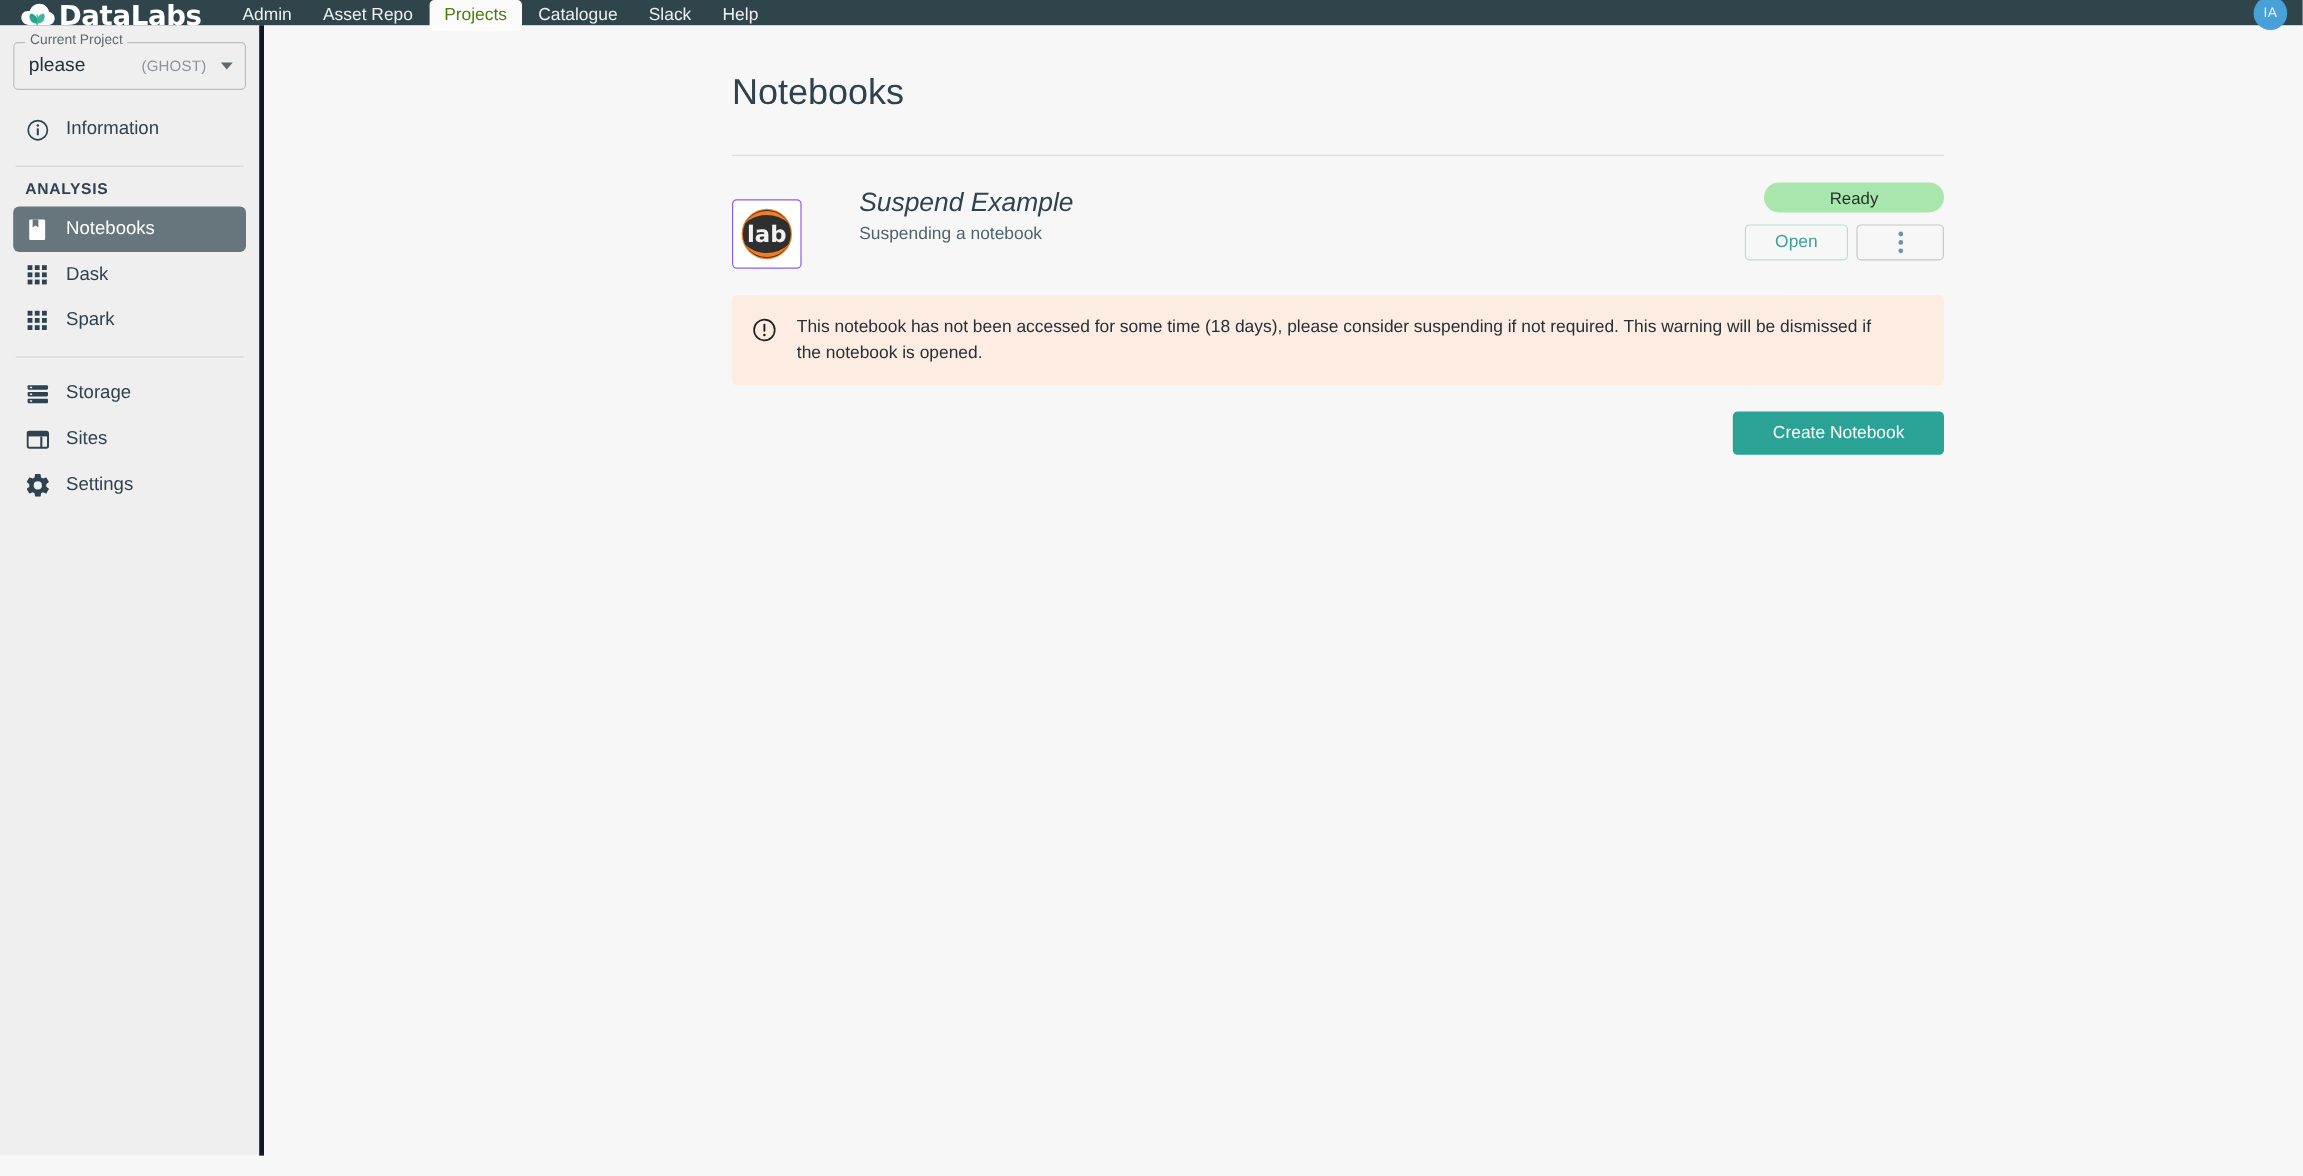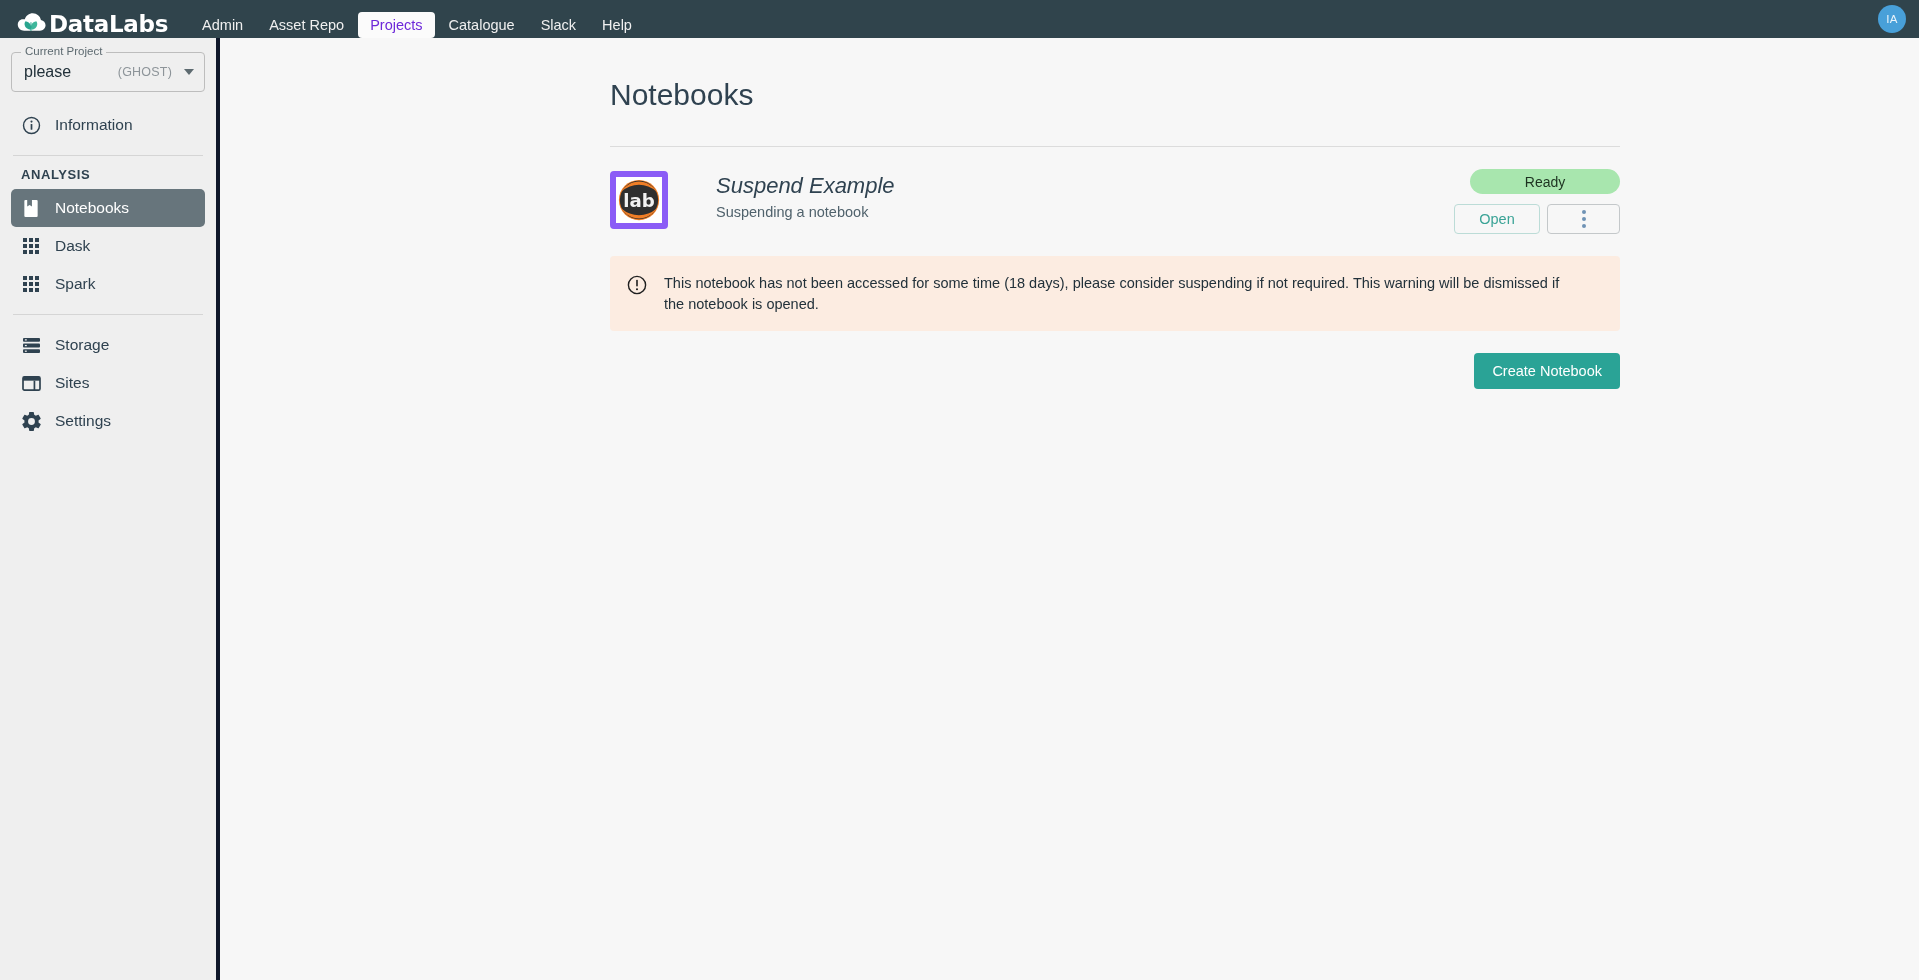--- a/index.html
+++ b/index.html
@@ -5,24 +5,24 @@
   * { box-sizing: border-box; margin: 0; padding: 0; }
   html, body {
     width: 1919px; height: 980px;
     font-family: "Liberation Sans", sans-serif;
     background: #f7f7f7;
     overflow: hidden;
   }
 
   
   .topbar {
-    height: 38px;
+    height: 21px;
     background: #30444c;
     display: flex;
-    align-items: flex-end;
+    align-items: flex-start;
     padding: 0 12px 0 16px;
     position: relative;
   }
   .brand { display: flex; align-items: center; margin-right: 22px; }
   .brand-logo { width: 30px; height: 28px; margin-right: 3px; }
   .brand-text {
     color: #ffffff;
     font-size: 23px;
     font-weight: 600;
     letter-spacing: -0.3px;
@@ -32,21 +32,21 @@
   .nav-item {
     color: #f0f0f0;
     font-size: 14.5px;
     padding: 5px 12px;
     border-radius: 4px;
     cursor: pointer;
     white-space: nowrap;
   }
   .nav-item.active {
     background: #fbfbfb;
-    color: #6d28d9;
+    color: #4d7c0f;
   }
   .avatar {
     position: absolute;
     right: 13px;
     top: 50%;
     transform: translateY(-50%);
     width: 28px; height: 28px;
     border-radius: 50%;
     background: #48a0d9;
     color: #eaf4fb;
@@ -156,25 +156,25 @@
     font-weight: 400;
     color: #2f4250;
     margin-bottom: 34px;
   }
   hr.rule { border: none; border-top: 1px solid #dcdcdc; margin-bottom: 22px; }
 
   .nb-row { display: flex; align-items: flex-start; }
   .nb-logo {
     width: 58px; height: 58px;
     background: #ffffff;
-    border: 6px solid #8b5cf6;
+    border: 1px solid #8b5cf6;
     border-radius: 4px;
     flex-shrink: 0;
     display: flex; align-items: center; justify-content: center;
-    margin-top: 2px;
+    margin-top: 14px;
   }
   .nb-info { margin-left: 48px; padding-top: 4px; }
   .nb-title { font-size: 22px; color: #2f4250; font-weight: 400; font-style: italic; }
   .nb-sub { font-size: 14.5px; color: #50626c; margin-top: 5px; }
 
   .nb-actions {
     margin-left: auto;
     display: flex;
     flex-direction: column;
     align-items: flex-end;
@@ -236,21 +236,21 @@
     margin-top: 22px;
     display: flex;
     justify-content: flex-end;
   }
   .btn-create {
     background: #2aa396;
     color: #ffffff;
     border: none;
     border-radius: 4px;
     height: 36px;
-    padding: 0 18px;
+    padding: 0 33px;
     font-size: 14.5px;
     cursor: pointer;
     font-family: "Liberation Sans", sans-serif;
   }
 </style>
 </head>
 <body>
 
 <div class="topbar">
   <div class="brand">

